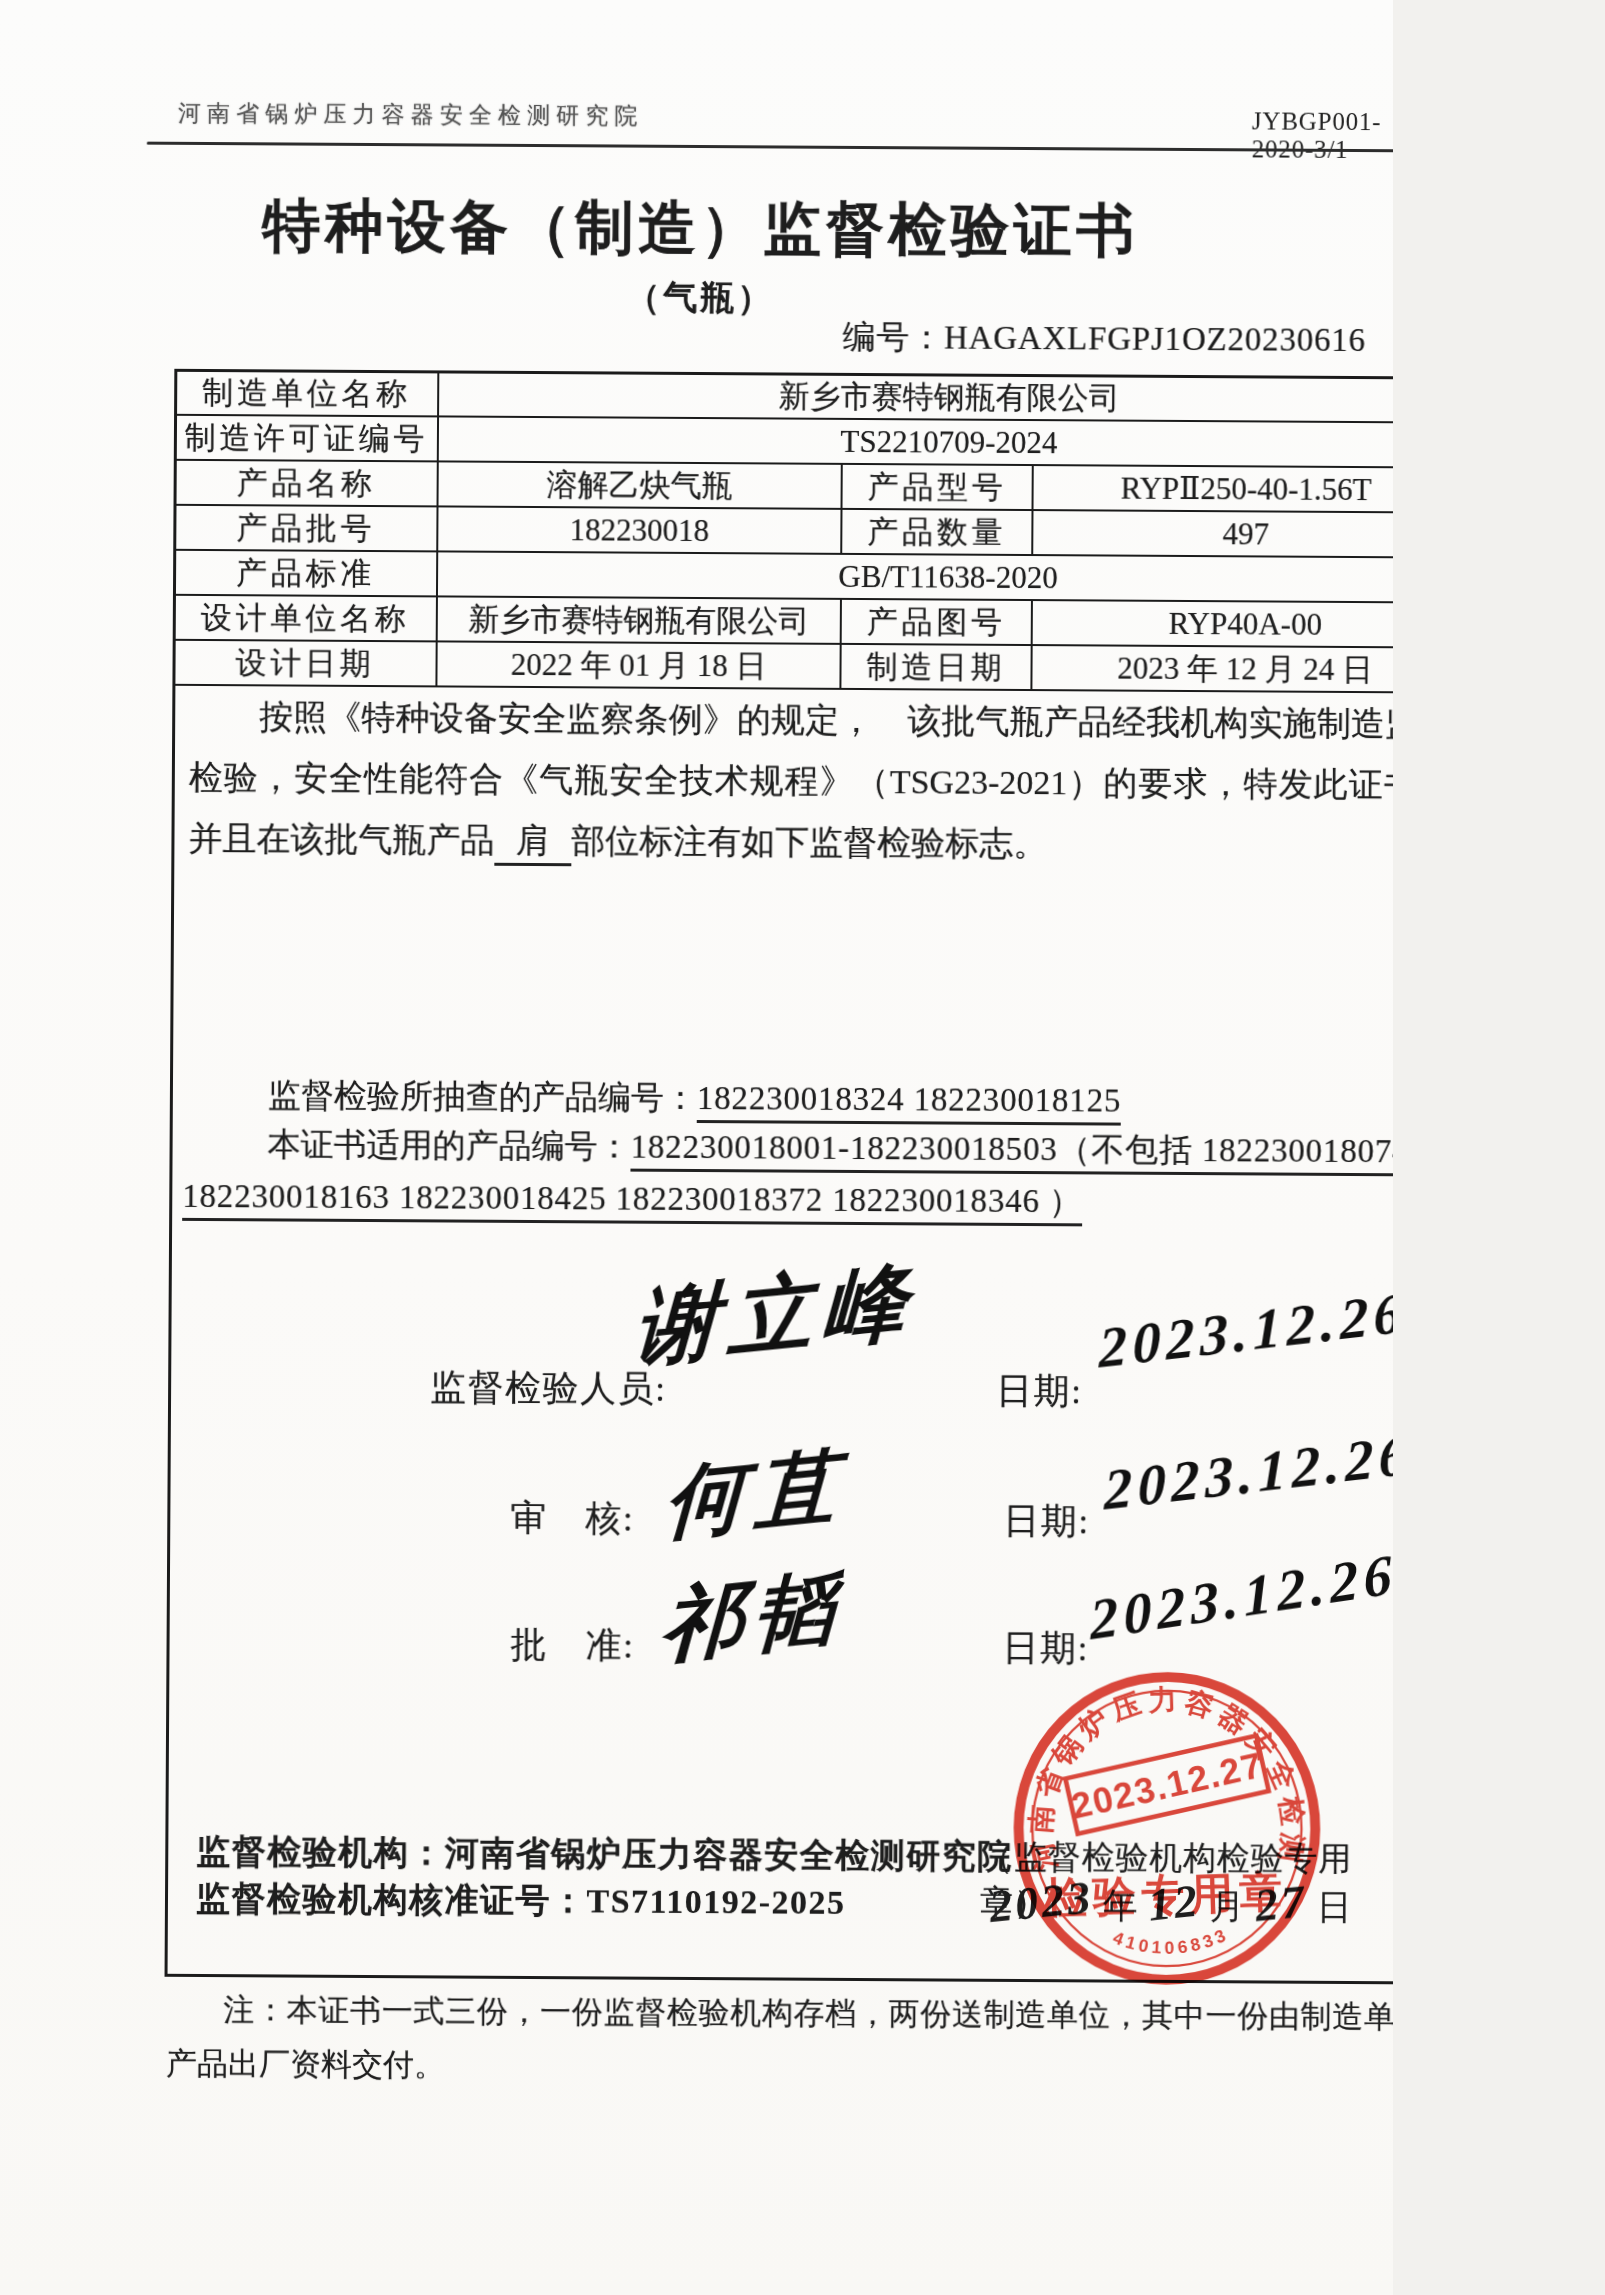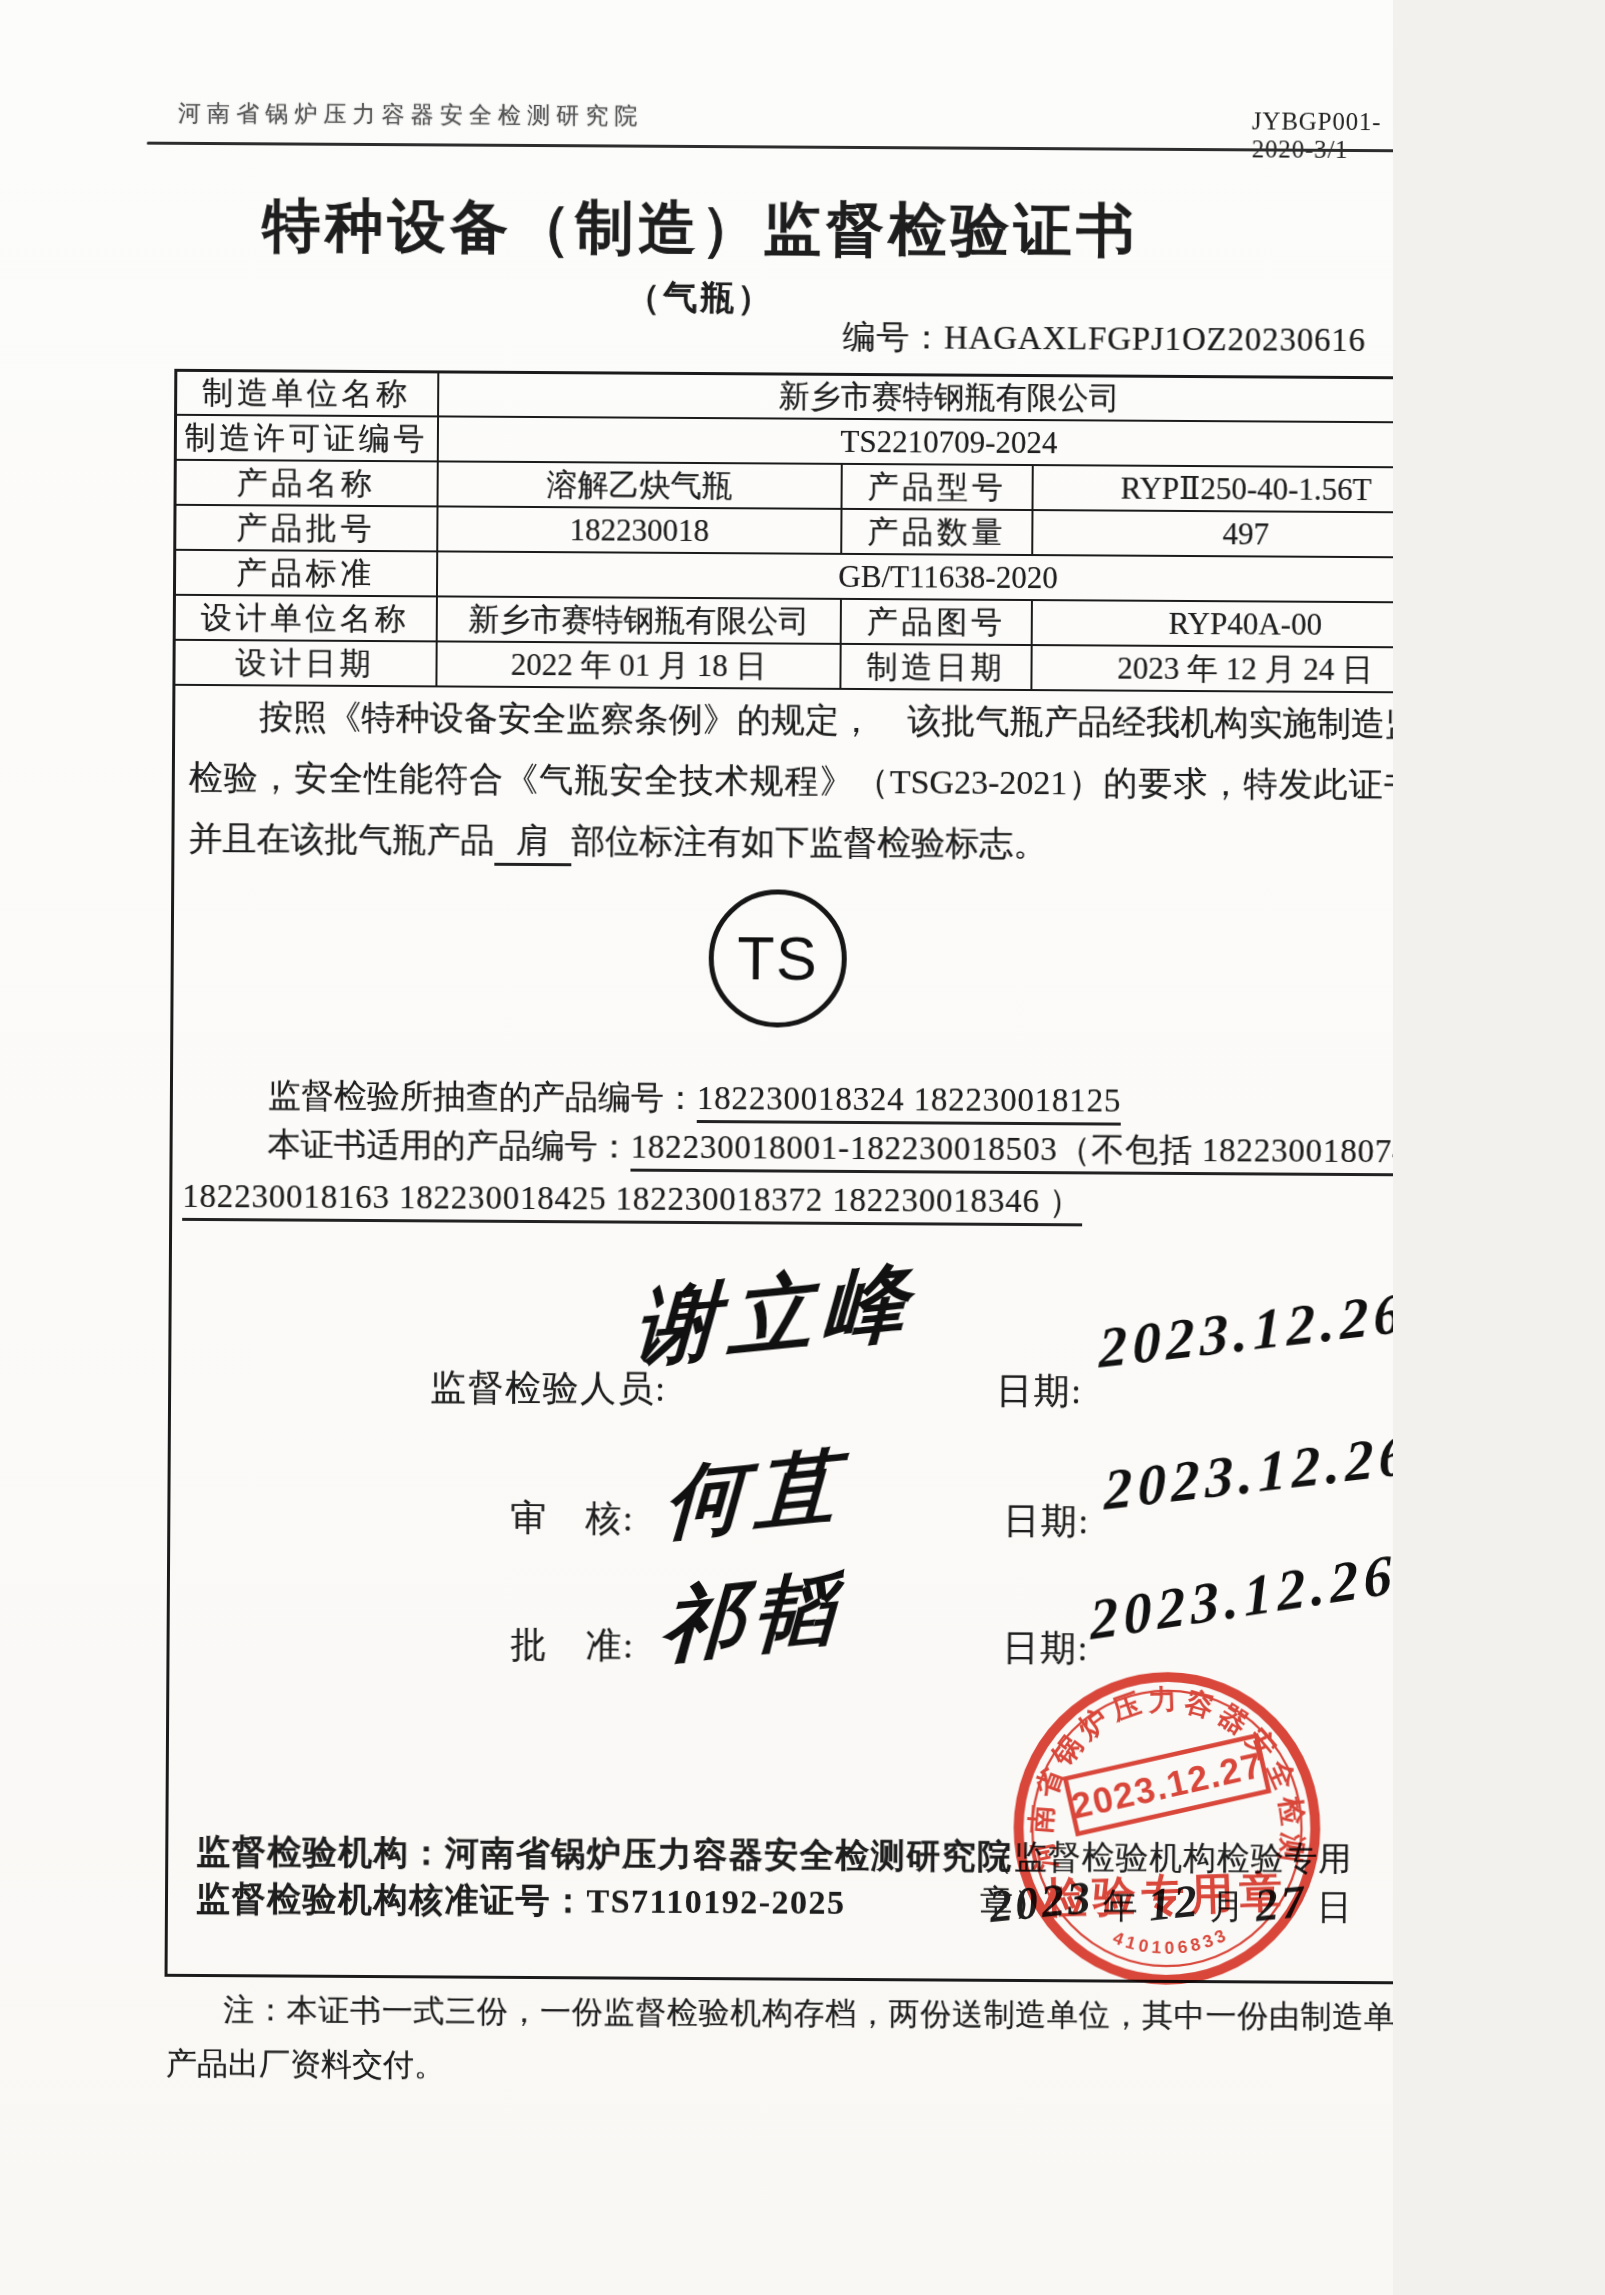--- a/index.html
+++ b/index.html
@@ -125,23 +125,20 @@
         <td class="lbl">设计日期</td>
         <td>2022 年 01 月 18 日</td>
         <td class="lbl">制造日期</td>
         <td>2023 年 12 月 24 日</td>
       </tr>
     </tbody>
       </table>
 
     <div class="abs para soft"><span>按照《特种设备安全监察条例》的规定，　该批气瓶产品经我机构实施制造监督检验，安全性能符合《气瓶安全技术规程》（TSG23-2021）的要求，特发此证书，并且在该批气瓶产品</span><span class="blank-u">肩</span><span>部位标注有如下监督检验标志。</span></div>
 
-    <div class="abs ts-circle">
-        <span>TS</span>
-      </div>
 
     <div class="abs numline nl1 soft"><span>监督检验所抽查的产品编号：</span><span class="u">182230018324 182230018125</span></div>
     <div class="abs numline nl2 soft"><span>本证书适用的产品编号：</span><span class="u">182230018001-182230018503（不包括 182230018074  182230018214</span></div>
     <div class="abs numline nl3 soft"><span class="u">182230018163 182230018425 182230018372 182230018346 ）</span></div>
 
     <div class="abs sig-label soft" style="left:433px;top:1365px;">监督检验人员:</div>
     <div class="abs sig-name" style="left:635px;top:1273px;">谢立峰</div>
     <div class="abs sig-label soft" style="left:999px;top:1365px;">日期:</div>
     <div class="abs sig-date" style="left:1102px;top:1313px;">2023.12.26</div>
 

